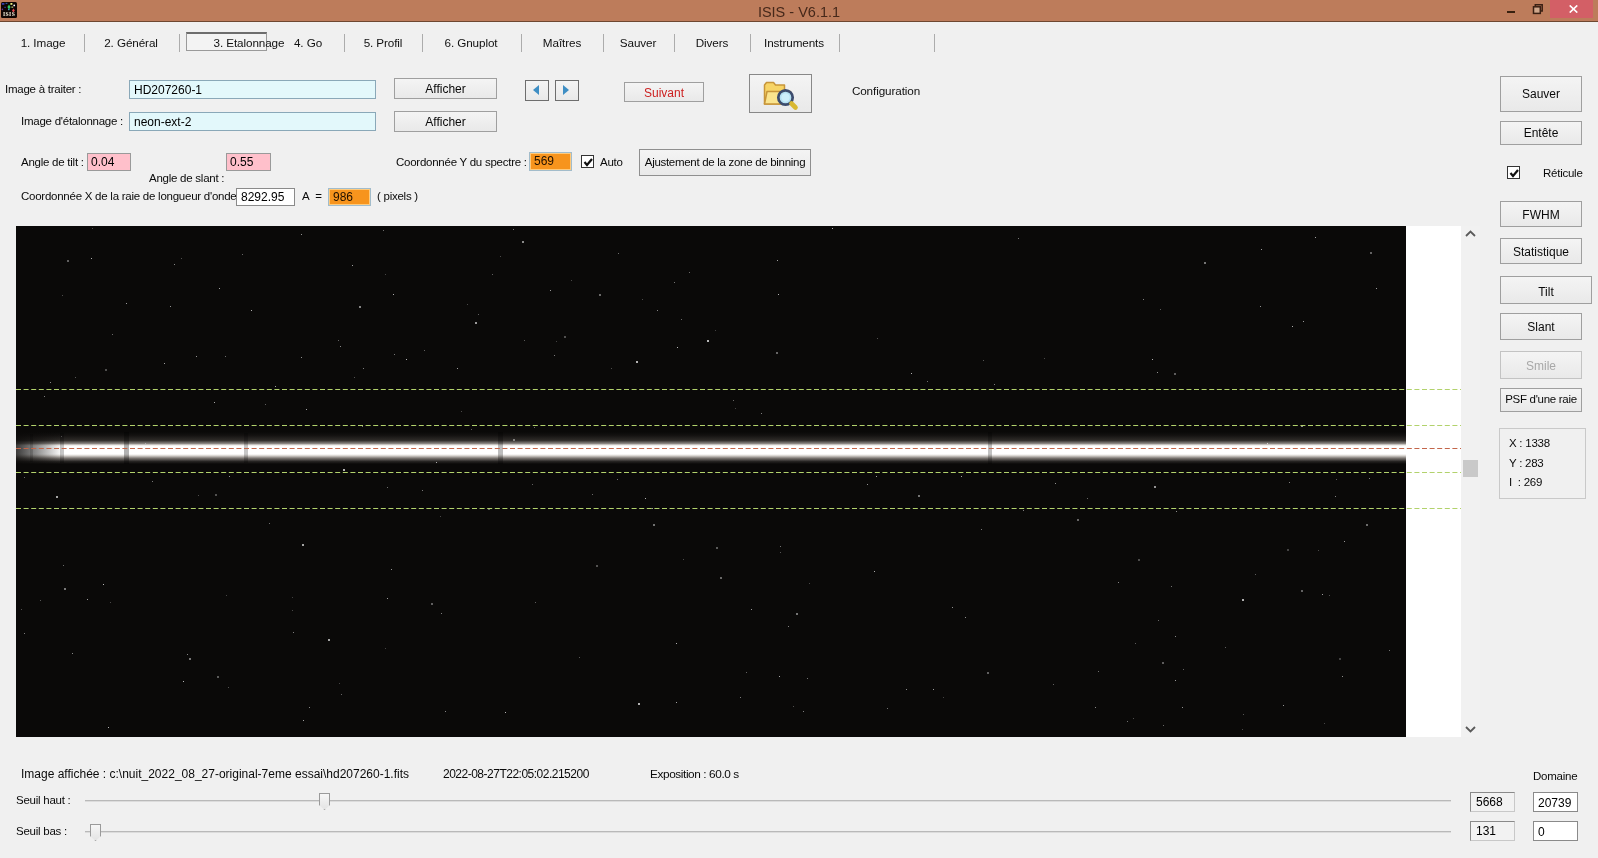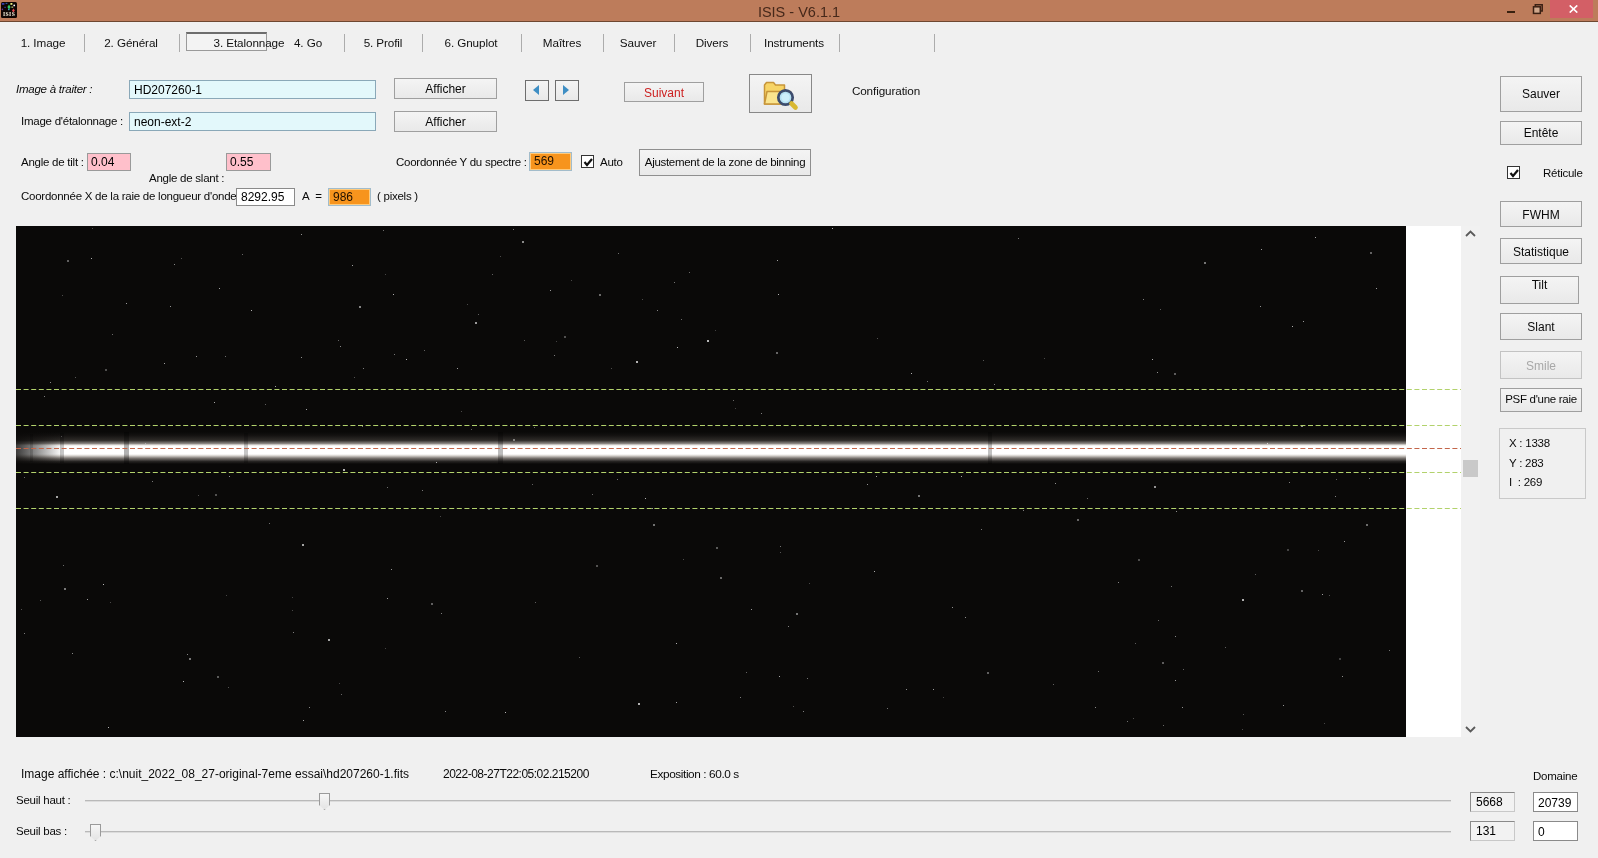--- a/index.html
+++ b/index.html
@@ -81,21 +81,21 @@
 <div class="abs tabsep" style="left:179px;"></div>
 <div class="abs tabsep" style="left:344px;"></div>
 <div class="abs tabsep" style="left:422px;"></div>
 <div class="abs tabsep" style="left:521px;"></div>
 <div class="abs tabsep" style="left:603px;"></div>
 <div class="abs tabsep" style="left:674px;"></div>
 <div class="abs tabsep" style="left:750px;"></div>
 <div class="abs tabsep" style="left:839px;"></div>
 <div class="abs tabsep" style="left:934px;"></div>
 
-<div class="abs lbl" style="left:16px;top:83px;font-style:italic;">Image à traiter :</div>
+<div class="abs lbl" style="left:5px;top:83px;">Image à traiter :</div>
 <div class="abs tb" style="left:129px;top:80px;width:247px;height:19px;">HD207260-1</div>
 <div class="abs btn" style="left:394px;top:78px;width:103px;height:21px;padding-top:3px;">Afficher</div>
 <div class="abs lbl" style="left:21px;top:115px;">Image d'étalonnage :</div>
 <div class="abs tb" style="left:129px;top:112px;width:247px;height:19px;">neon-ext-2</div>
 <div class="abs btn" style="left:394px;top:111px;width:103px;height:21px;padding-top:3px;">Afficher</div>
 <div class="abs btn" style="left:525px;top:80px;width:24px;height:21px;border-color:#6e6e6e;"></div>
 <svg class="abs" style="left:531px;top:84px;" width="10" height="12" viewBox="0 0 10 12">
     <path d="M8 1 L2 6 L8 11 Z" fill="#3e8ec4"></path>
   </svg>
 <div class="abs btn" style="left:555px;top:80px;width:24px;height:21px;border-color:#6e6e6e;"></div>
@@ -135,21 +135,21 @@
 <div class="abs btn" style="left:1500px;top:76px;width:82px;height:36px;padding-top:10px;">Sauver</div>
 <div class="abs btn" style="left:1500px;top:121px;width:82px;height:24px;padding-top:4px;">Entête</div>
 <div class="abs cb" style="left:1507px;top:166px;">
     <svg width="13" height="13" viewBox="0 0 13 13">
       <path d="M2.5 6 L5 9 L10 3" fill="none" stroke="#111" stroke-width="2.2"></path>
     </svg>
   </div>
 <div class="abs lbl" style="left:1526px;top:167px;padding-left:17px;">Réticule</div>
 <div class="abs btn" style="left:1500px;top:201px;width:82px;height:26px;padding-top:6px;">FWHM</div>
 <div class="abs btn" style="left:1500px;top:238px;width:82px;height:26px;padding-top:6px;">Statistique</div>
-<div class="abs btn" style="left:1500px;top:276px;width:79px;height:28px;padding-top:1px;">Tilt</div>
+<div class="abs btn" style="left:1500px;top:276px;width:92px;height:28px;padding-top:8px;">Tilt</div>
 <div class="abs btn" style="left:1500px;top:313px;width:82px;height:27px;padding-top:6px;">Slant</div>
 <div class="abs btn" style="left:1500px;top:351px;width:82px;height:28px;padding-top:7px;border-color:#c3c3c3;color:#a8a8a8;">Smile</div>
 <div class="abs btn" style="left:1500px;top:388px;width:82px;height:24px;padding-top:4px;font-size:11.5px;letter-spacing:-0.3px;white-space:nowrap;">PSF d'une raie</div>
 <div class="abs" style="left:1499px;top:428px;width:87px;height:71px;border:1px solid #c9c9c9;background:#f0f0f0;"></div>
 <div class="abs lbl" style="left:1509px;top:437px;">X : 1338</div>
 <div class="abs lbl" style="left:1509px;top:457px;">Y : 283</div>
 <div class="abs lbl" style="left:1509px;top:476px;">I&nbsp;&nbsp;: 269</div>
 
 <div class="abs" id="imgarea">
 

